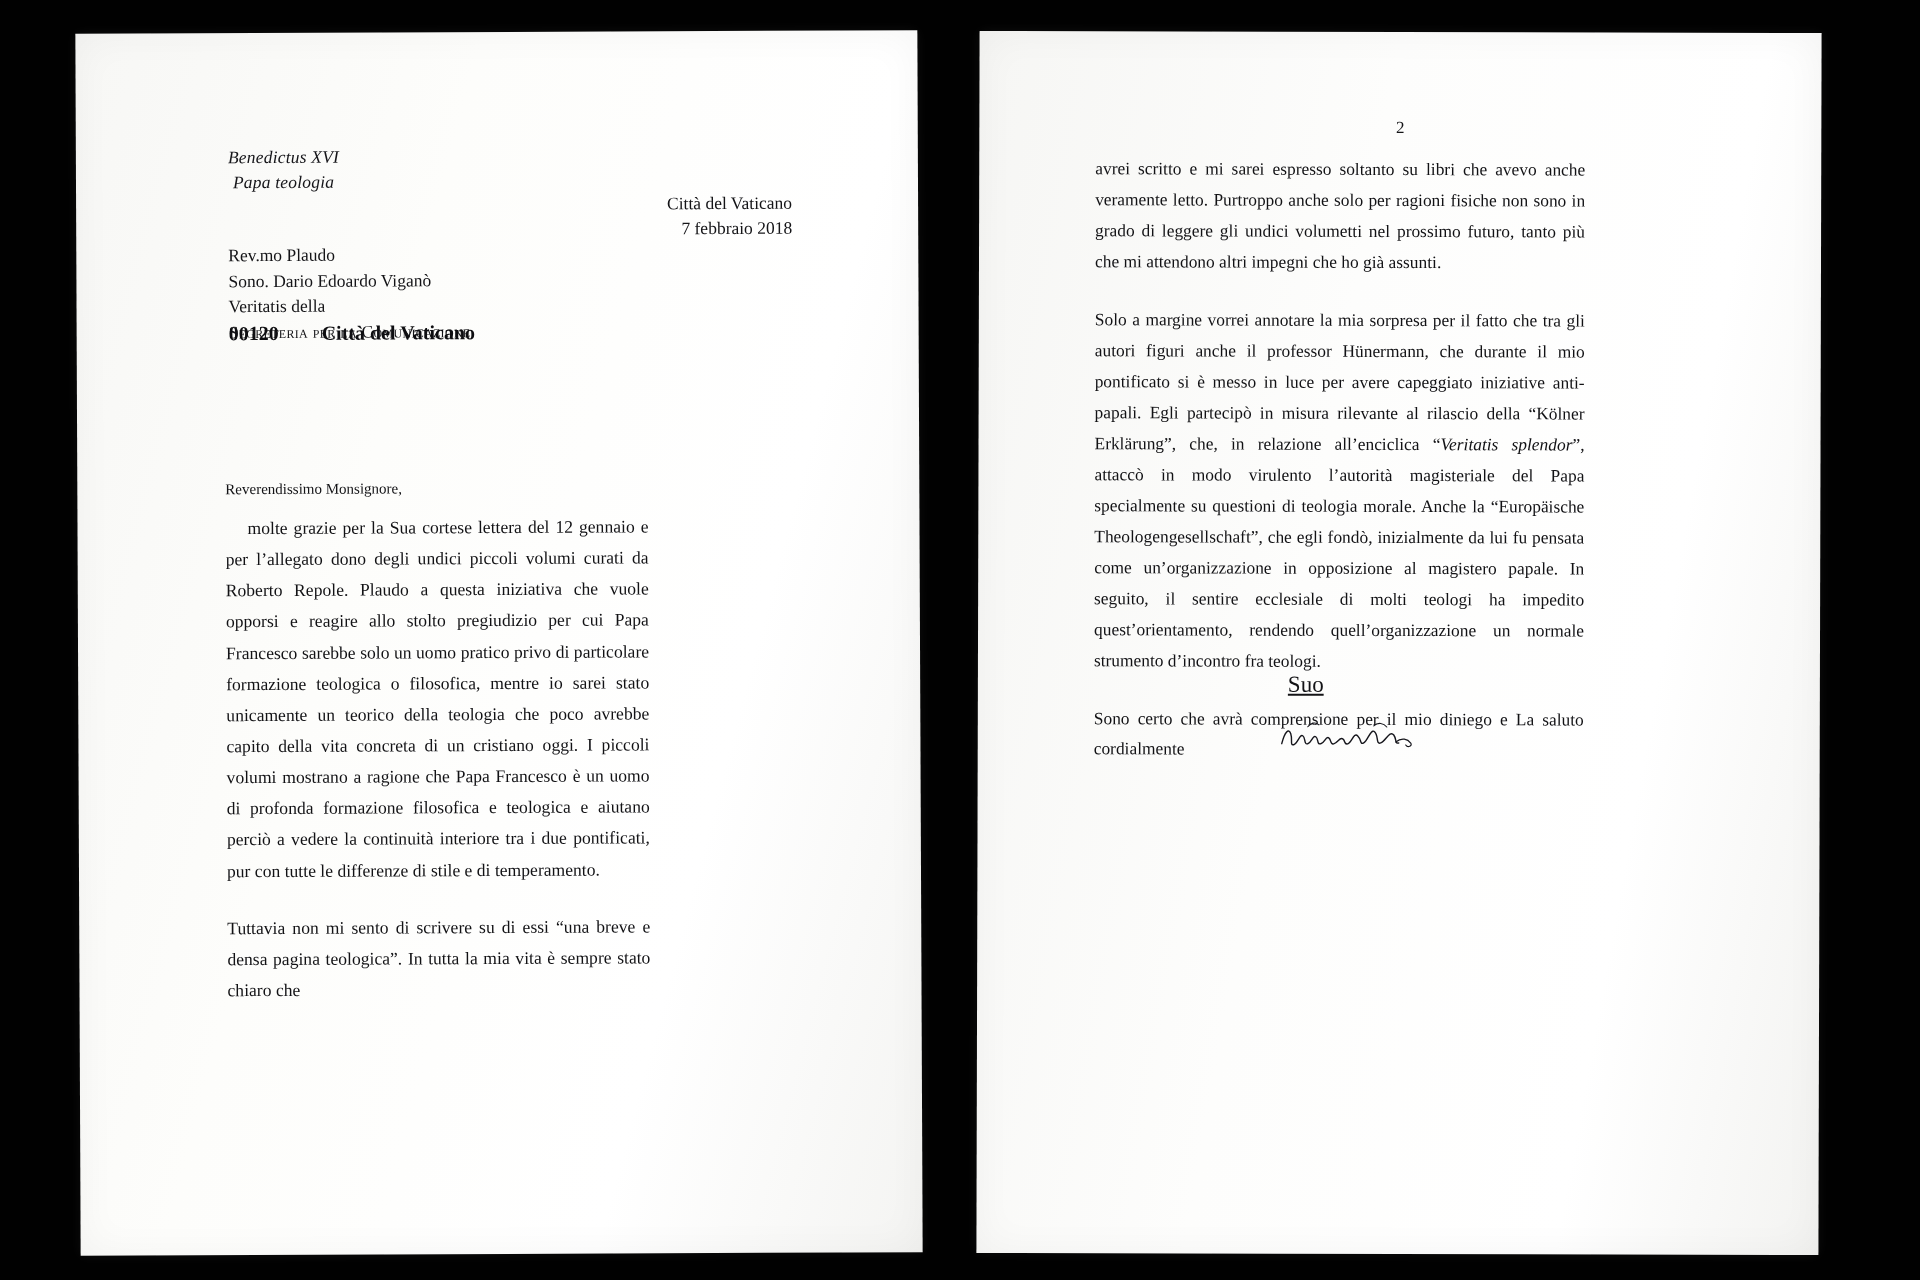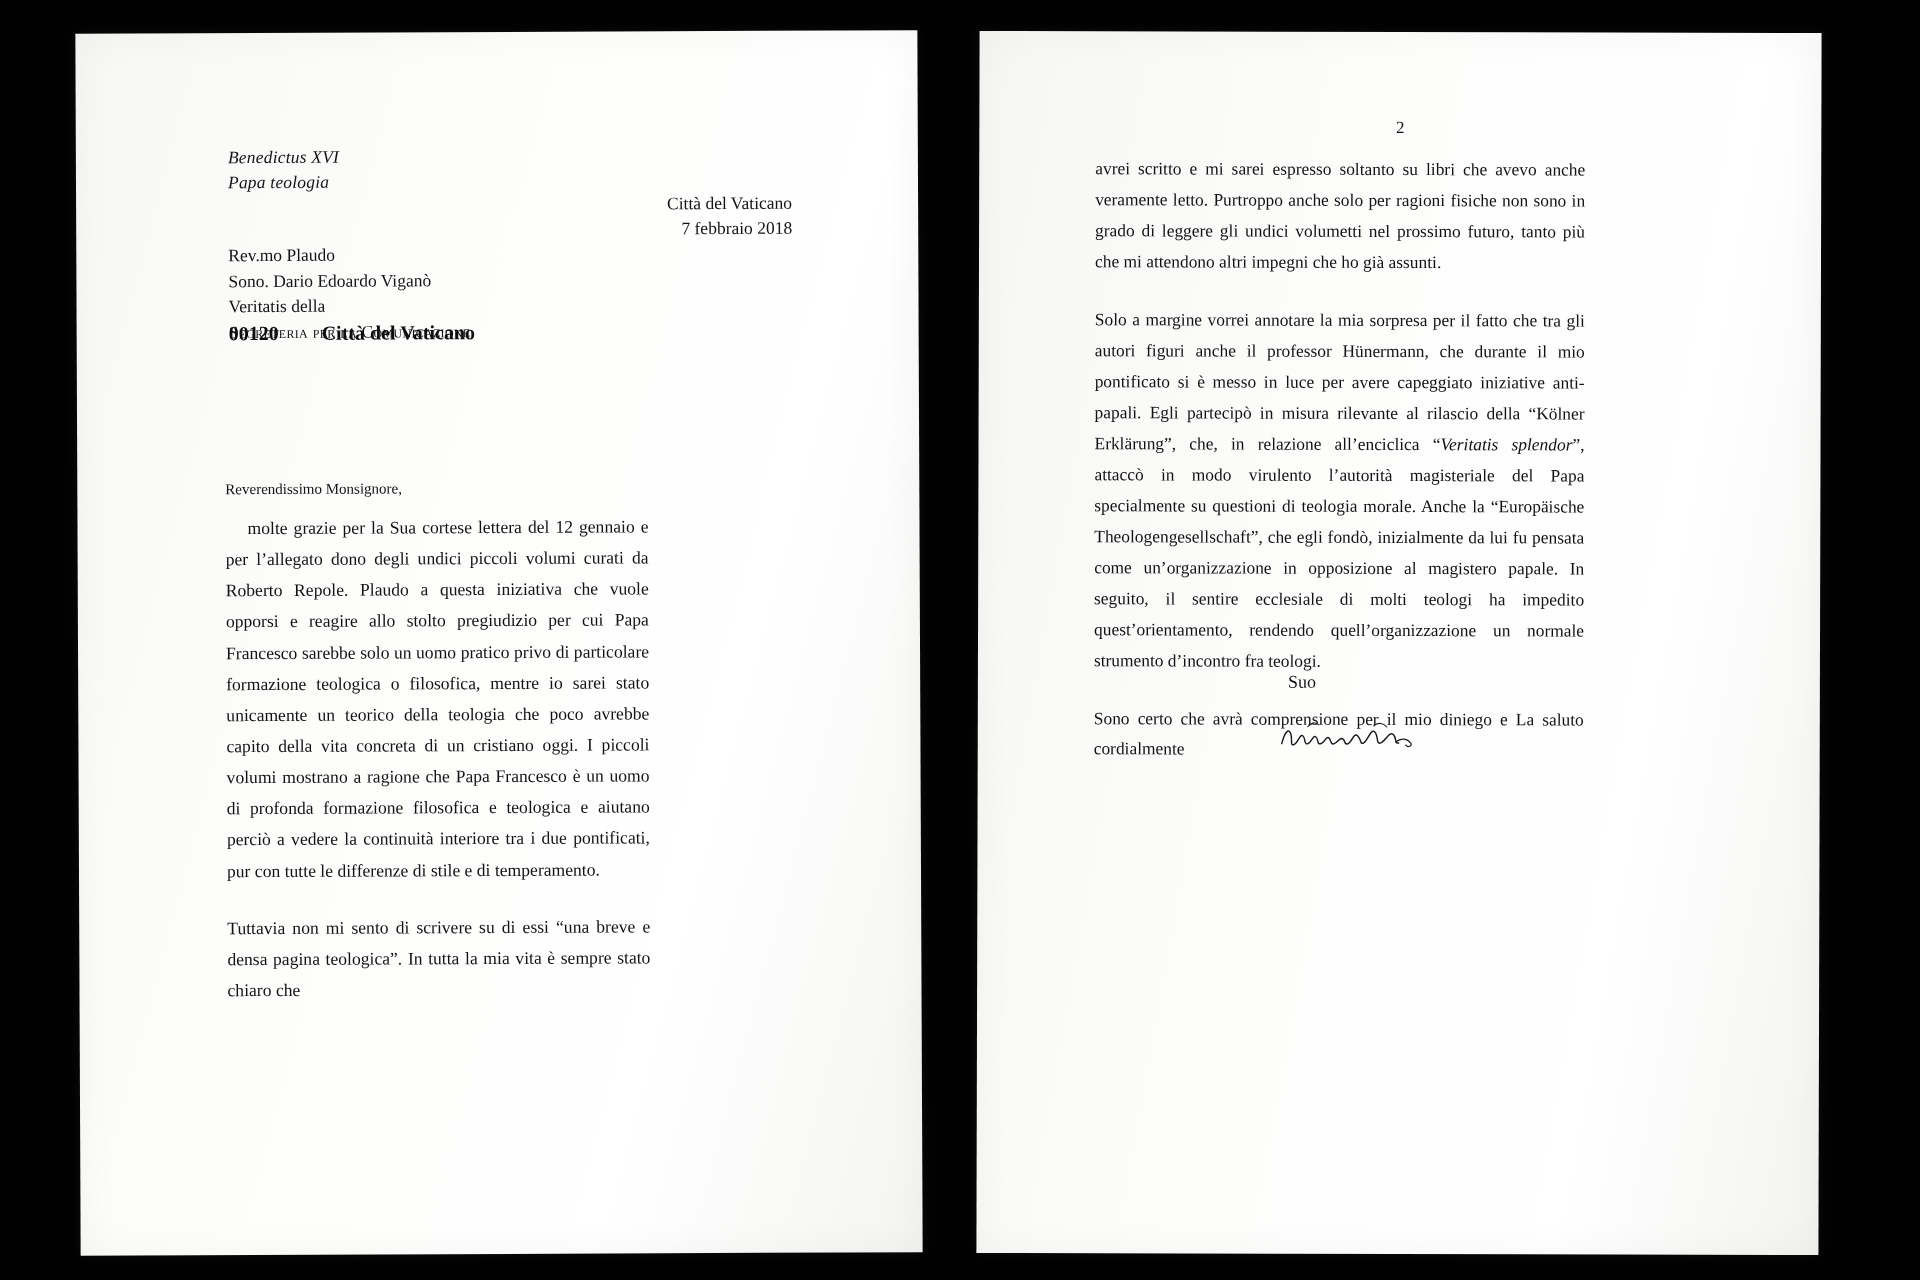--- a/index.html
+++ b/index.html
@@ -52,20 +52,21 @@
   .letterhead {
     position: absolute;
     left: 152px;
     top: 112px;
     font-family: "Liberation Serif", serif;
     font-style: italic;
     font-size: 17.5px;
     line-height: 1.42;
     color: #16161a;
     letter-spacing: 0.2px;
+    text-align: center;
   }
   .letterhead div { white-space: nowrap; }
 
   .place-date {
     position: absolute;
     left: 400px;
     top: 160px;
     width: 316px;
     text-align: right;
     font-size: 17.5px;
@@ -142,22 +143,23 @@
     text-align: justify;
     text-justify: inter-word;
   }
   .body-right p { margin: 0 0 27px 0; }
   .body-right i { font-style: italic; }
 
   .closing-suo {
     position: absolute;
     left: 310px;
     top: 640px;
-    font-size: 18px;
+    font-size: 23px;
     color: #131316;
+    text-decoration: underline;
   }
   .signature {
     position: absolute;
     left: 300px;
     top: 686px;
     width: 150px;
     height: 42px;
   }
   .signature svg { display: block; }
 

